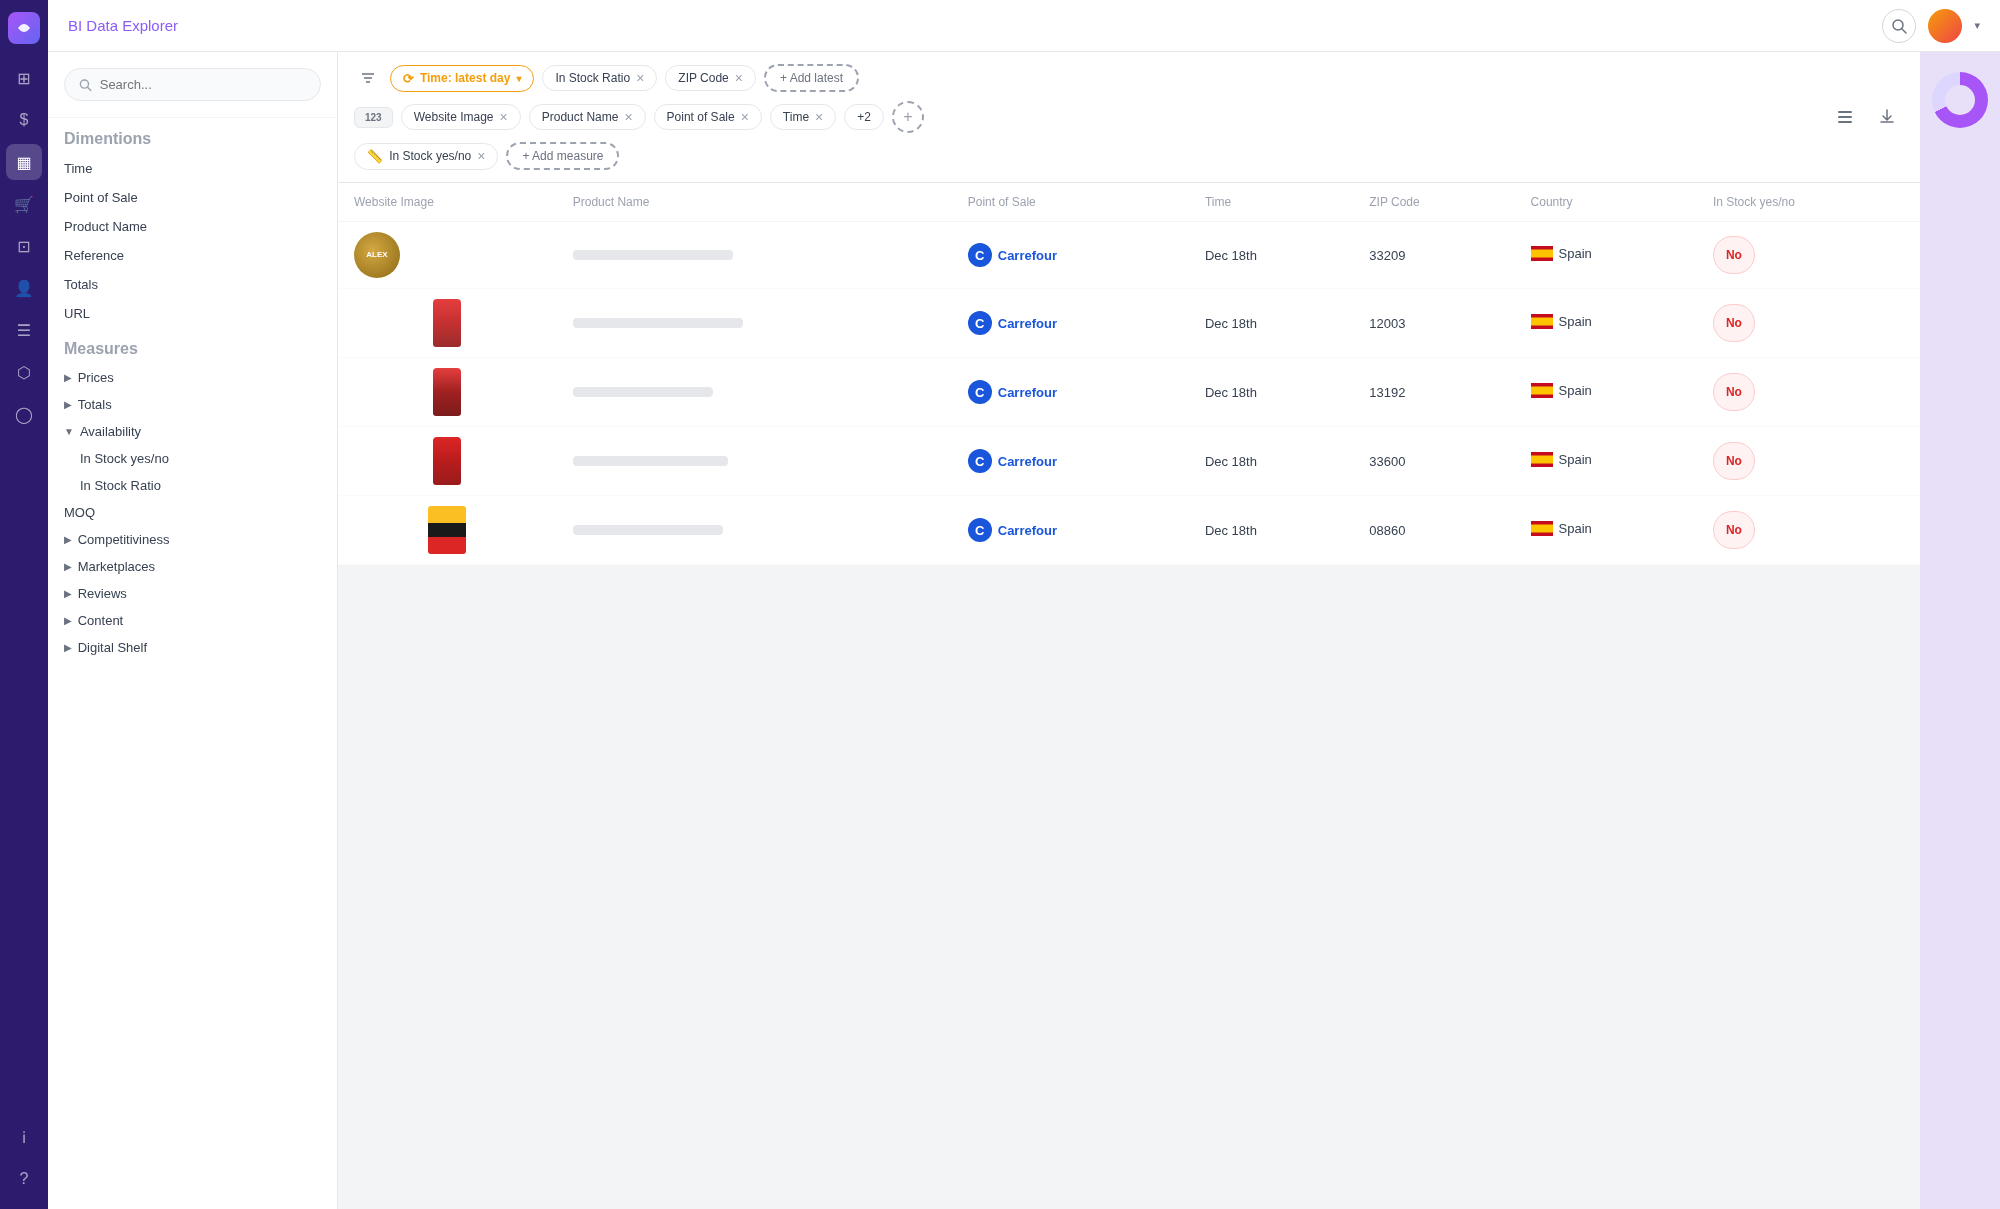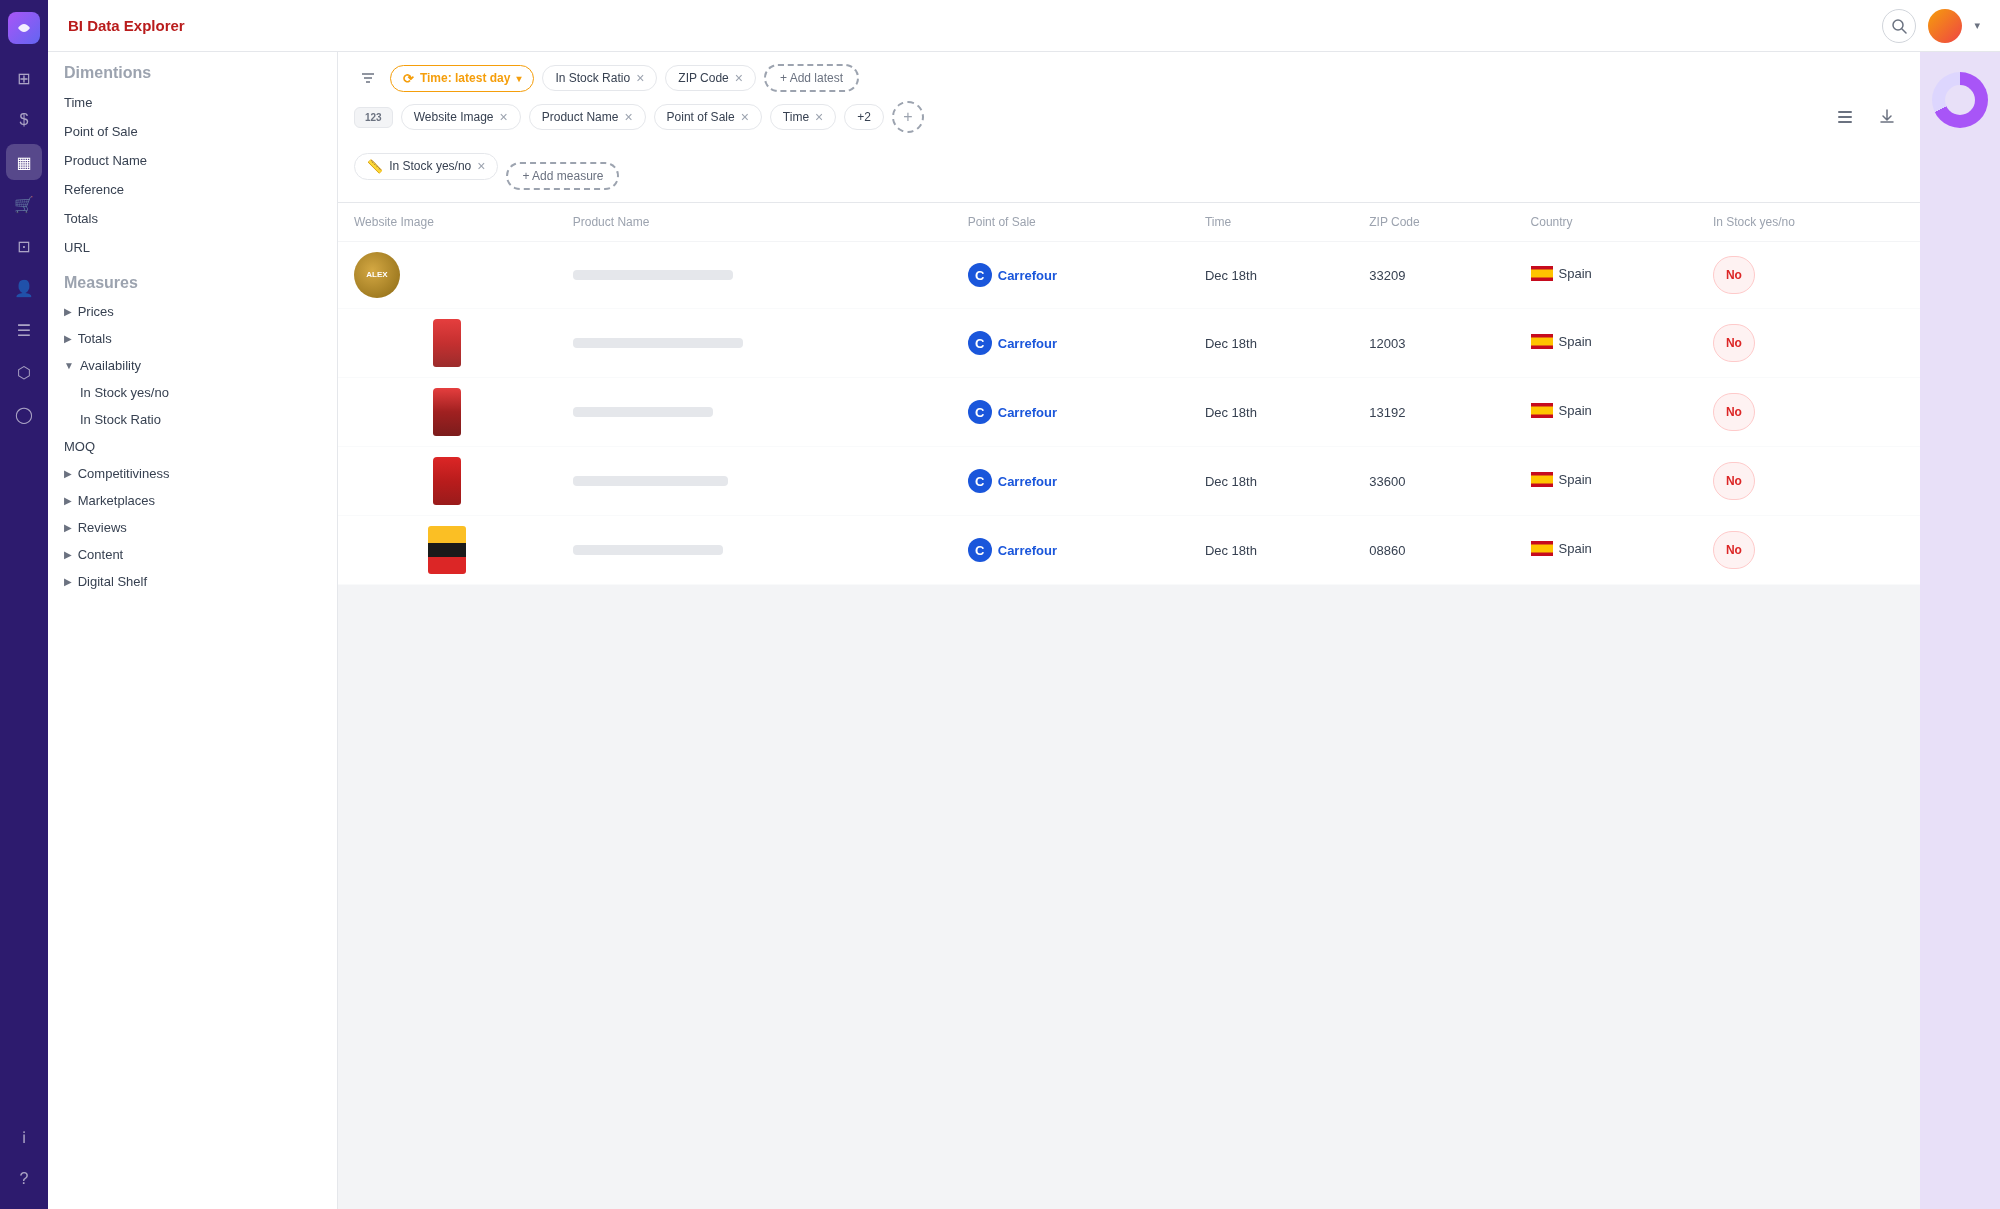--- a/index.html
+++ b/index.html
@@ -115,21 +115,21 @@
       top: 0; left: 48px; right: 0;
       height: 52px;
       background: white;
       border-bottom: 1px solid #e5e7eb;
       display: flex;
       align-items: center;
       justify-content: space-between;
       padding: 0 20px;
       z-index: 10;
     }
-    .header-title { font-size: 15px; font-weight: 700; color: #b91c1c; }
+    .header-title { font-size: 15px; font-weight: 400; color: #8b5cf6; }
     .header-right { display: flex; align-items: center; gap: 12px; }
     .header-search-btn {
       width: 34px; height: 34px;
       border-radius: 50%;
       border: 1.5px solid #d1d5db;
       display: flex; align-items: center; justify-content: center;
       cursor: pointer;
       color: #6b7280;
     }
     .avatar {
@@ -237,21 +237,20 @@
       display: flex;
       align-items: center;
       gap: 5px;
       border: 2px dashed #9ca3af;
       border-radius: 20px;
       padding: 5px 14px;
       font-size: 12px;
       color: #6b7280;
       background: transparent;
       cursor: pointer;
-      margin-top: 20px;
     }
 
     .measure-chip {
       display: flex;
       align-items: center;
       gap: 6px;
       border: 1.5px solid #e5e7eb;
       border-radius: 20px;
       padding: 5px 12px;
       font-size: 12px;
@@ -383,20 +382,29 @@
         <circle cx="7" cy="7" r="5" stroke="#6b7280" stroke-width="1.5"></circle>
         <line x1="11" y1="11" x2="15" y2="15" stroke="#6b7280" stroke-width="1.5" stroke-linecap="round"></line>
       </svg>
     </div>
     <div class="avatar"></div>
     <span class="chevron-down">▾</span>
   </div>
 </div>
 
 <div class="left-panel" style="position:absolute; top:52px; left:48px; bottom:0; width:290px; z-index:5;">
+  <div class="left-panel-header">
+    <div class="search-box">
+      <svg width="14" height="14" viewBox="0 0 14 14" fill="none">
+        <circle cx="6" cy="6" r="4.5" stroke="#9ca3af" stroke-width="1.5"></circle>
+        <line x1="9.5" y1="9.5" x2="13" y2="13" stroke="#9ca3af" stroke-width="1.5" stroke-linecap="round"></line>
+      </svg>
+      <input type="text" placeholder="Search..." style="">
+    </div>
+  </div>
   <div class="left-panel-content">
     <div class="section-label">Dimentions</div>
 
     <div class="dimension-item">
       <span>Time</span>
       <span class="drag-handle">⠿</span>
     </div>
     <div class="dimension-item">
       <span>Point of Sale</span>
       <span class="drag-handle">⠿</span>

